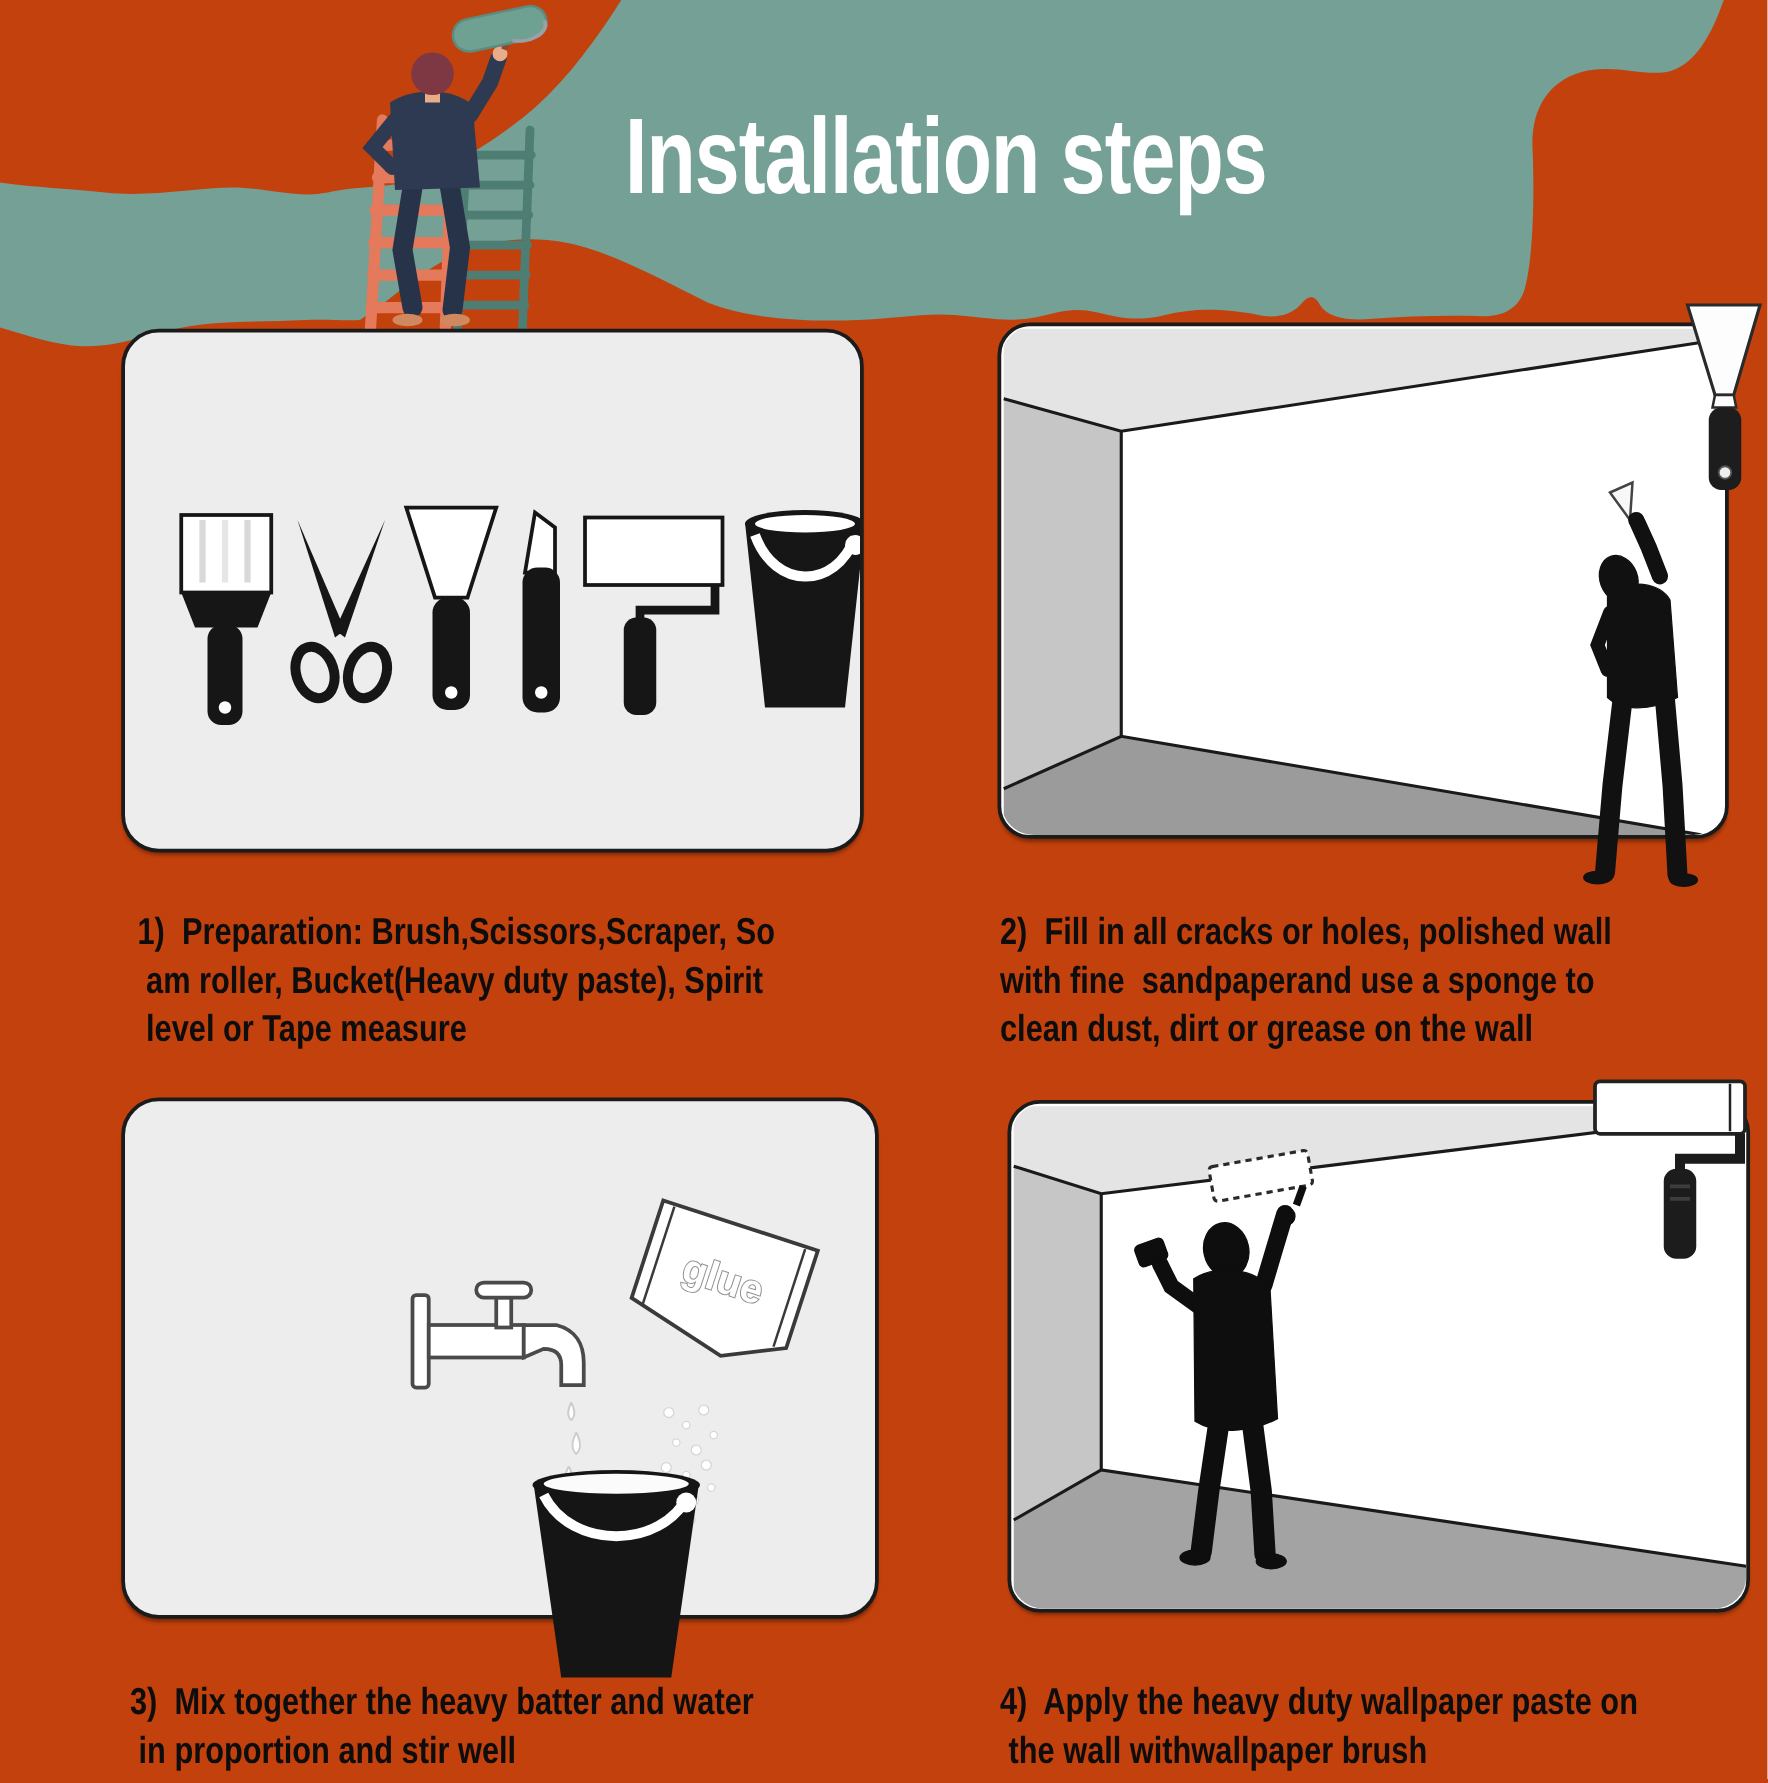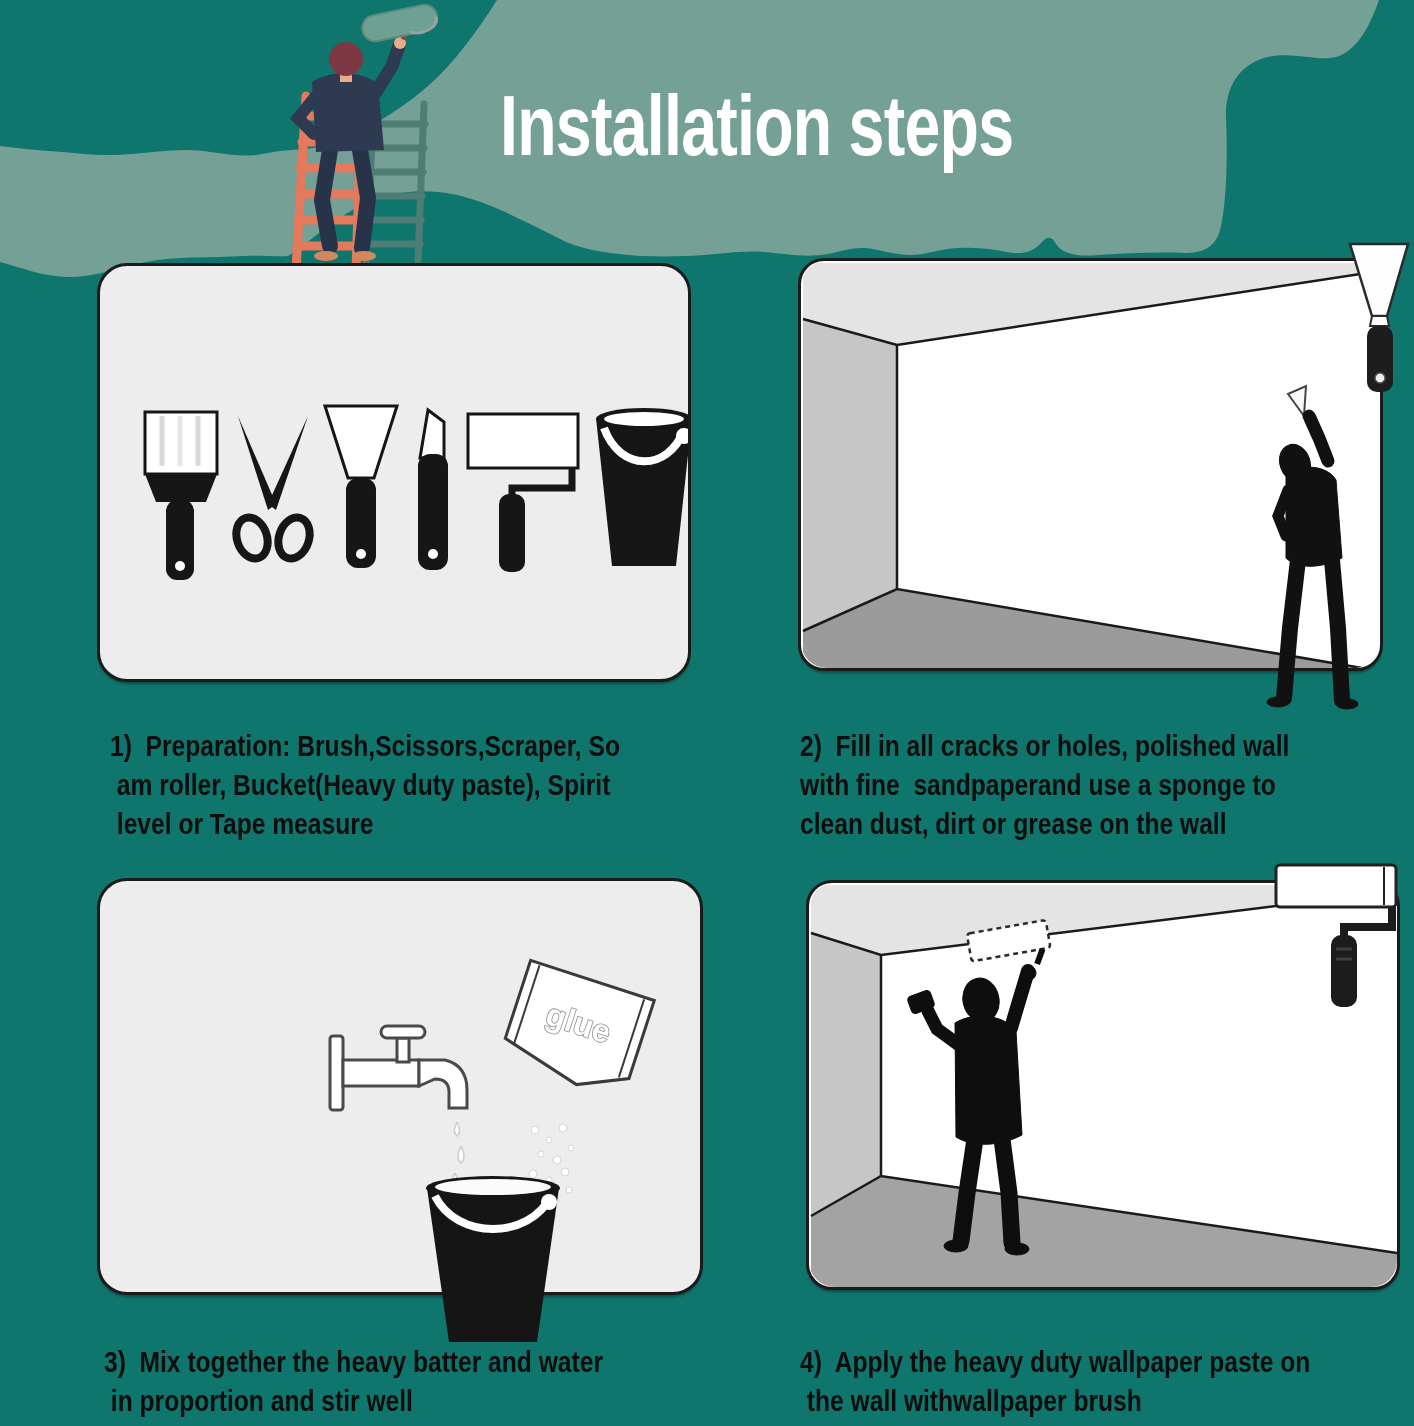--- a/index.html
+++ b/index.html
@@ -1,16 +1,16 @@
 <!DOCTYPE html>
 <html><head>
 <meta charset="utf-8">
 <style>
   html,body{margin:0;padding:0;background:#fff;}
-  .canvas{position:relative;width:1414px;height:1426px;background:#0f766e;overflow:hidden;
+  .canvas{position:relative;width:1414px;height:1426px;background:#c2410c;overflow:hidden;
           font-family:"Liberation Sans", sans-serif;}
   svg{display:block;}
   .abs{position:absolute;}
   .title{position:absolute;left:500px;top:76px;color:#ffffff;font-weight:bold;
          font-size:86px;letter-spacing:-1px;white-space:nowrap;
          transform:scaleX(0.75);transform-origin:left top;}
   .panel{position:absolute;box-sizing:border-box;border:3px solid #1b1b1b;
          box-shadow:0 4px 3px -2px rgba(0,0,0,.35);}
   .panel .clip{position:absolute;left:0;top:0;right:0;bottom:0;overflow:hidden;border-radius:inherit;}
   .p1{left:97px;top:263px;width:594px;height:419px;border-radius:30px;background:#ededed;}

